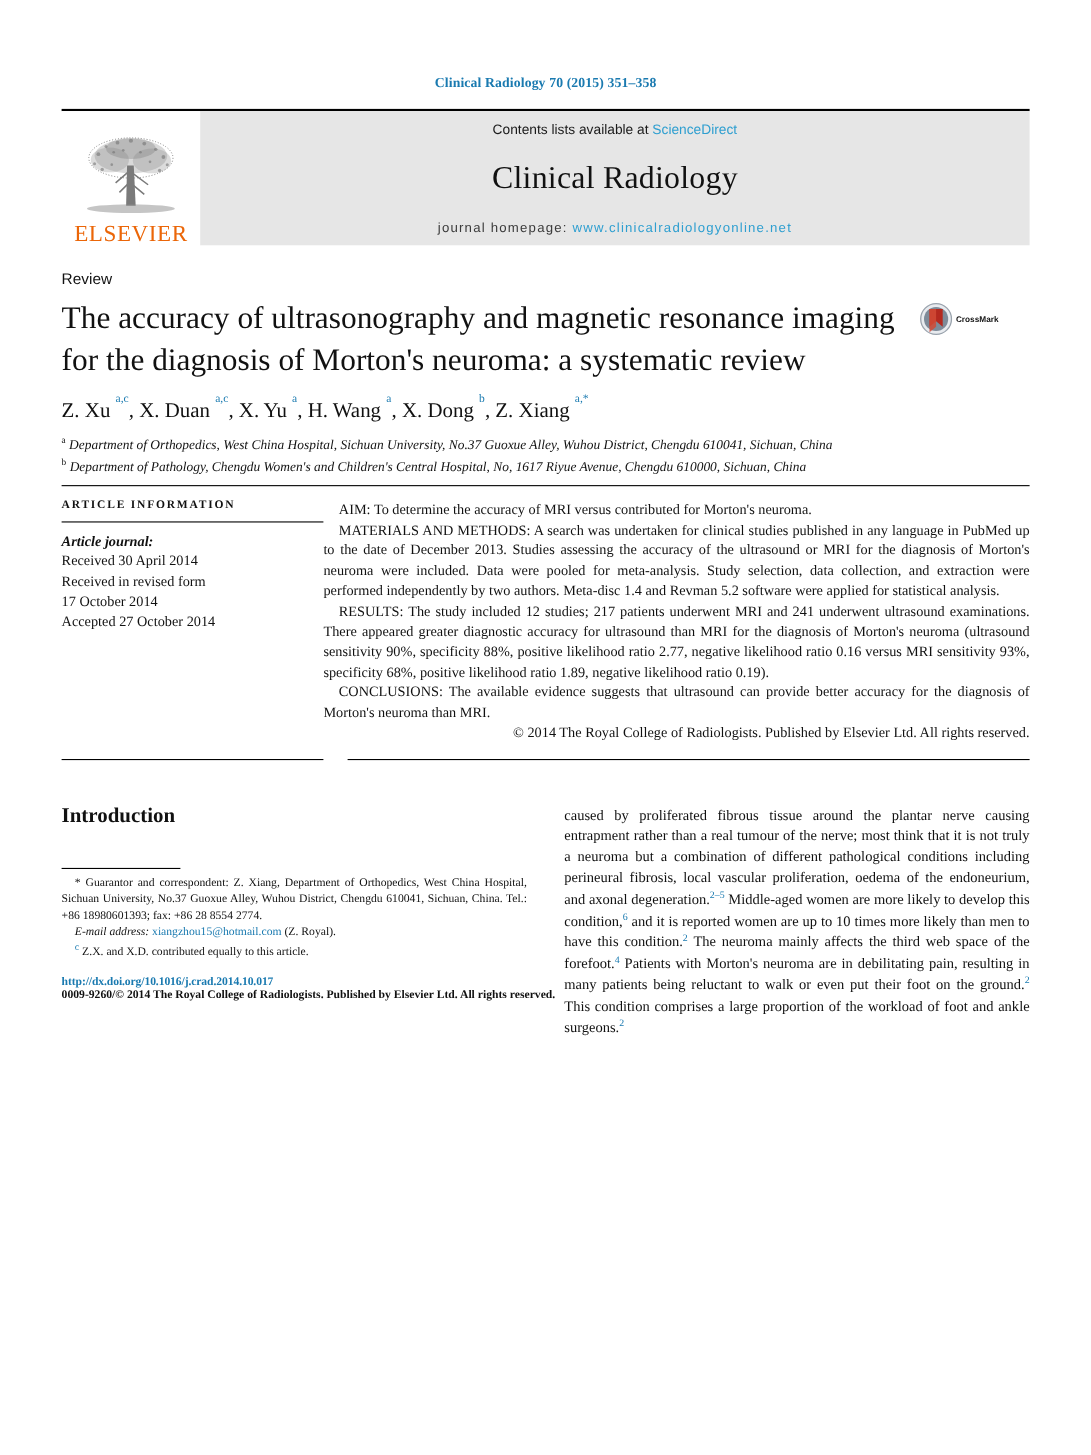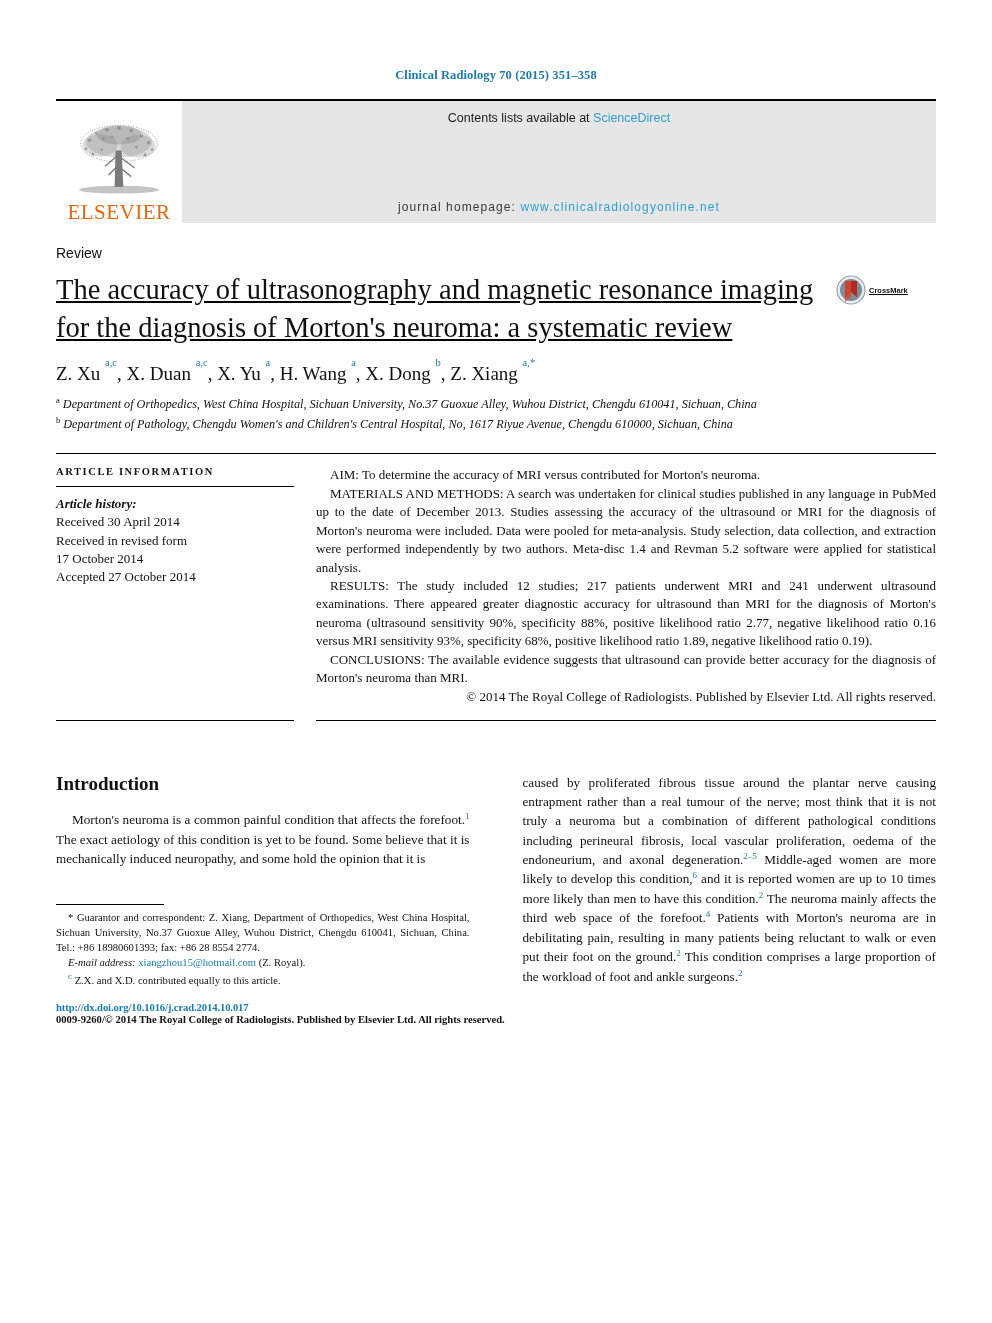--- a/index.html
+++ b/index.html
@@ -88,21 +88,21 @@
     justify-content: center;
   }
 
   
   .article-type {
     margin-top: 22px;
     font-family: "Liberation Sans", sans-serif;
     font-size: 14px;
     color: #111;
   }
-  .title-row { display: flex; align-items: flex-start; margin-top: 10px; text-decoration: underline; }
+  .title-row { display: flex; align-items: flex-start; margin-top: 10px; }
   .title {
     flex: 1 1 auto;
     font-family: "Liberation Serif", serif;
     font-size: 28.5px;
     line-height: 1.33;
     font-weight: normal;
     color: #111;
     margin: 0;
     max-width: 780px;
   }
@@ -134,25 +134,24 @@
     font-family: "Liberation Serif", serif;
     font-style: italic;
     font-size: 12.2px;
     line-height: 1.45;
     color: #111;
   }
   .affils sup { font-style: normal; font-size: 8.5px; }
 
   
   .abstract-wrap {
-    margin-top: 20px;
+    margin-top: 8px;
     border-top: 1.6px solid #000;
     padding-top: 12px;
     display: flex;
-    gap: 22px;
   }
   .artinfo { flex: 0 0 238px; }
   .artinfo-head {
     font-family: "Liberation Serif", serif;
     font-size: 10.5px;
     font-weight: bold;
     letter-spacing: 1.6px;
     text-transform: uppercase;
     color: #111;
   }
@@ -169,23 +168,23 @@
   }
   .abstract p { margin: 0; text-indent: 14px; }
   .copyline { margin-top: 2px; text-align: right; }
 
   .abstract-rules { display: flex; gap: 22px; margin-top: 14px; }
   .rule-left { flex: 0 0 238px; border-top: 1.6px solid #000; }
   .rule-right { flex: 1 1 auto; border-top: 1.6px solid #000; }
 
   
   .body-cols {
-    margin-top: 52px;
-    display: flex;
-    gap: 53px;
+    margin-top: 40px;
+    display: flex;
+    gap: 34px;
   }
   .col { flex: 1 1 0; min-width: 0; }
   .section-head {
     font-family: "Liberation Serif", serif;
     font-size: 19px;
     font-weight: bold;
     color: #111;
     margin: 0 0 15px 0;
   }
   .body-p {
@@ -267,20 +266,21 @@
           </g>
         </g>
       </svg>
       <div class="elsevier-word">ELSEVIER</div>
     </div>
 
     <div class="journal-band">
       <div class="contents-line">
         <span>Contents lists available at </span><span class="sd">ScienceDirect</span>
       </div>
+      <div class="journal-name">Clinical Radiology</div>
       <div class="homepage-line">
         <span>journal homepage: </span><span class="url">www.clinicalradiologyonline.net</span>
       </div>
     </div>
 
   </div>
 
   <div class="article-type">Review</div>
 
   <div class="title-row">
@@ -301,21 +301,21 @@
     <div><sup>a</sup> <span>Department of Orthopedics, West China Hospital, Sichuan University, No.37 Guoxue Alley, Wuhou District, Chengdu 610041, Sichuan, China</span></div>
     <div><sup>b</sup> <span>Department of Pathology, Chengdu Women's and Children's Central Hospital, No, 1617 Riyue Avenue, Chengdu 610000, Sichuan, China</span></div>
   </div>
 
   <div class="abstract-wrap">
 
     <div class="artinfo">
       <div class="artinfo-head">ARTICLE INFORMATION</div>
       <div class="artinfo-rule"></div>
       <div class="artinfo-body">
-        <div class="hdr">Article history:</div>
+        <div class="hdr">Article journal:</div>
         <div>Received 30 April 2014</div>
         <div>Received in revised form</div>
         <div>17 October 2014</div>
         <div>Accepted 27 October 2014</div>
       </div>
     </div>
 
     <div class="abstract">
       <p>AIM: To determine the accuracy of MRI versus contributed for Morton's neuroma.</p>
       <p>MATERIALS AND METHODS: A search was undertaken for clinical studies published in any language in PubMed up to the date of December 2013. Studies assessing the accuracy of the ultrasound or MRI for the diagnosis of Morton's neuroma were included. Data were pooled for meta-analysis. Study selection, data collection, and extraction were performed independently by two authors. Meta-disc 1.4 and Revman 5.2 software were applied for statistical analysis.</p>
@@ -326,21 +326,20 @@
   </div>
 
   <div class="abstract-rules">
     <div class="rule-left"></div>
     <div class="rule-right"></div>
   </div>
 
   <div class="body-cols">
     <div class="col">
       <h2 class="section-head">Introduction</h2>
-      <p class="body-p">Morton's neuroma is a common painful condition that affects the forefoot.<sup>1</sup> The exact aetiology of this condition is yet to be found. Some believe that it is mechanically induced neuropathy, and some hold the opinion that it is</p>
 
       <div class="footnotes">
         <div class="fn-rule"></div>
         <p class="fn-p fn-indent">* Guarantor and correspondent: Z. Xiang, Department of Orthopedics, West China Hospital, Sichuan University, No.37 Guoxue Alley, Wuhou District, Chengdu 610041, Sichuan, China. Tel.: +86 18980601393; fax: +86 28 8554 2774.</p>
         <p class="fn-p fn-indent">
           <span class="fn-email">E-mail address:</span>
           <span class="link">xiangzhou15@hotmail.com</span>
           <span>(Z. Royal).</span>
         </p>
         <p class="fn-p fn-indent"><sup>c</sup> Z.X. and X.D. contributed equally to this article.</p>

